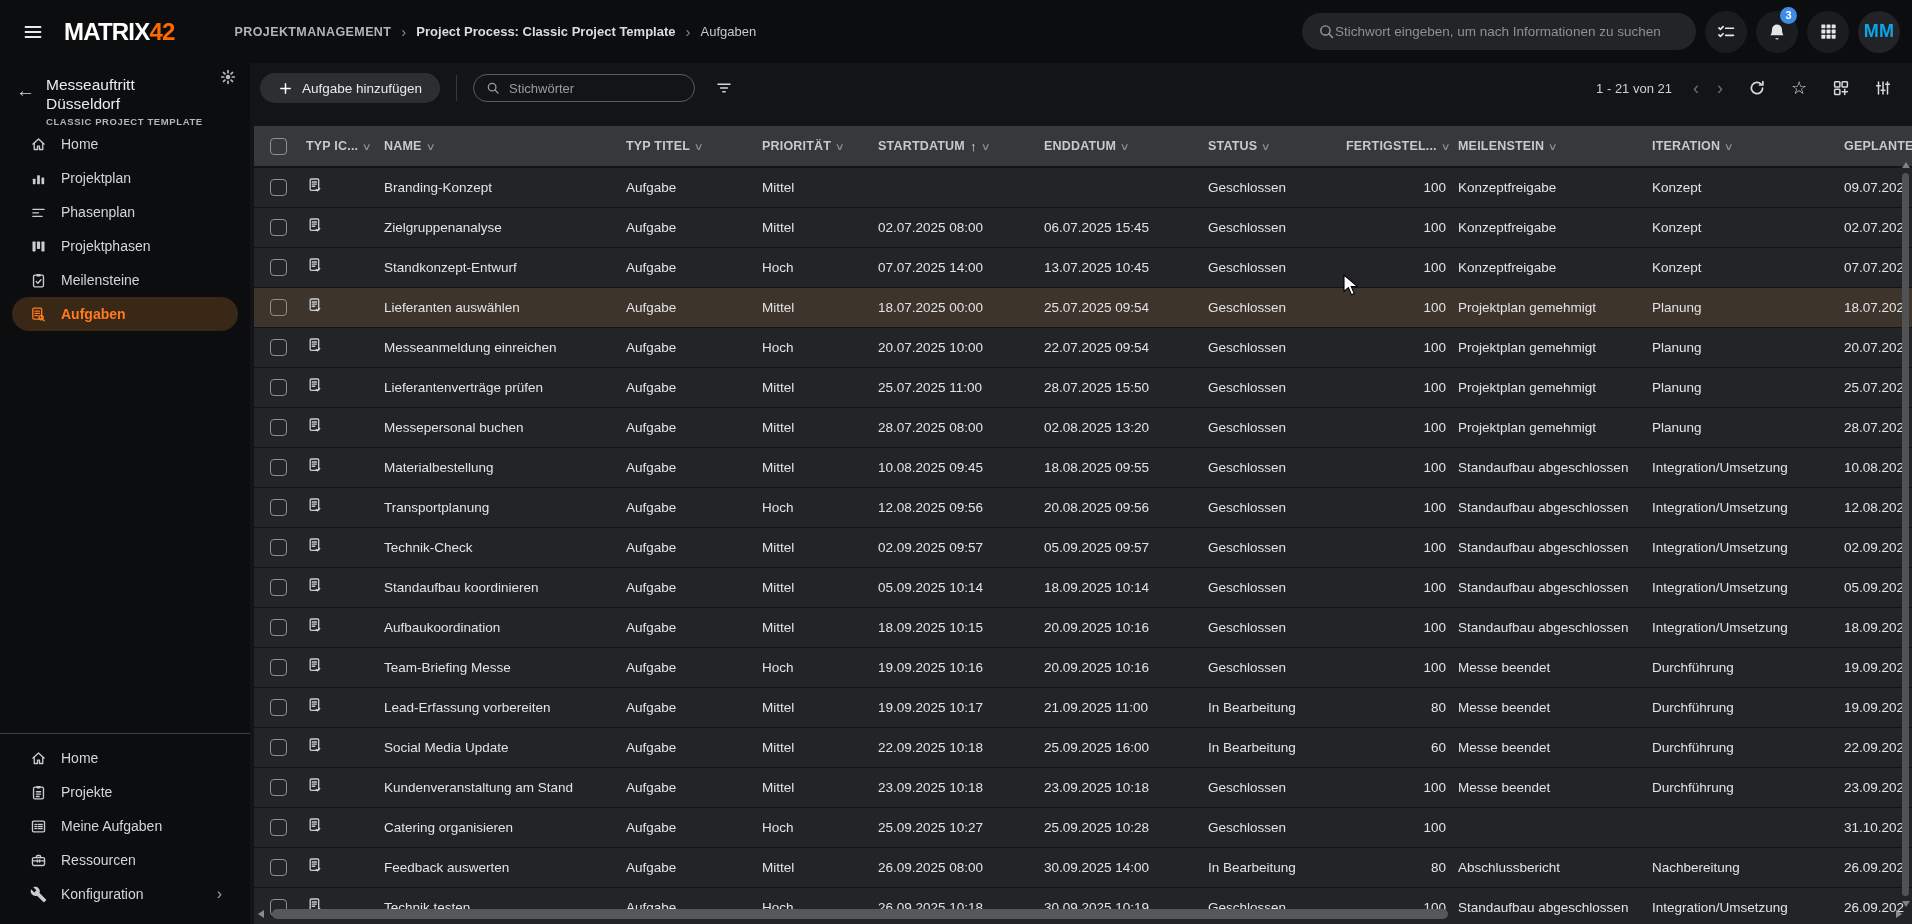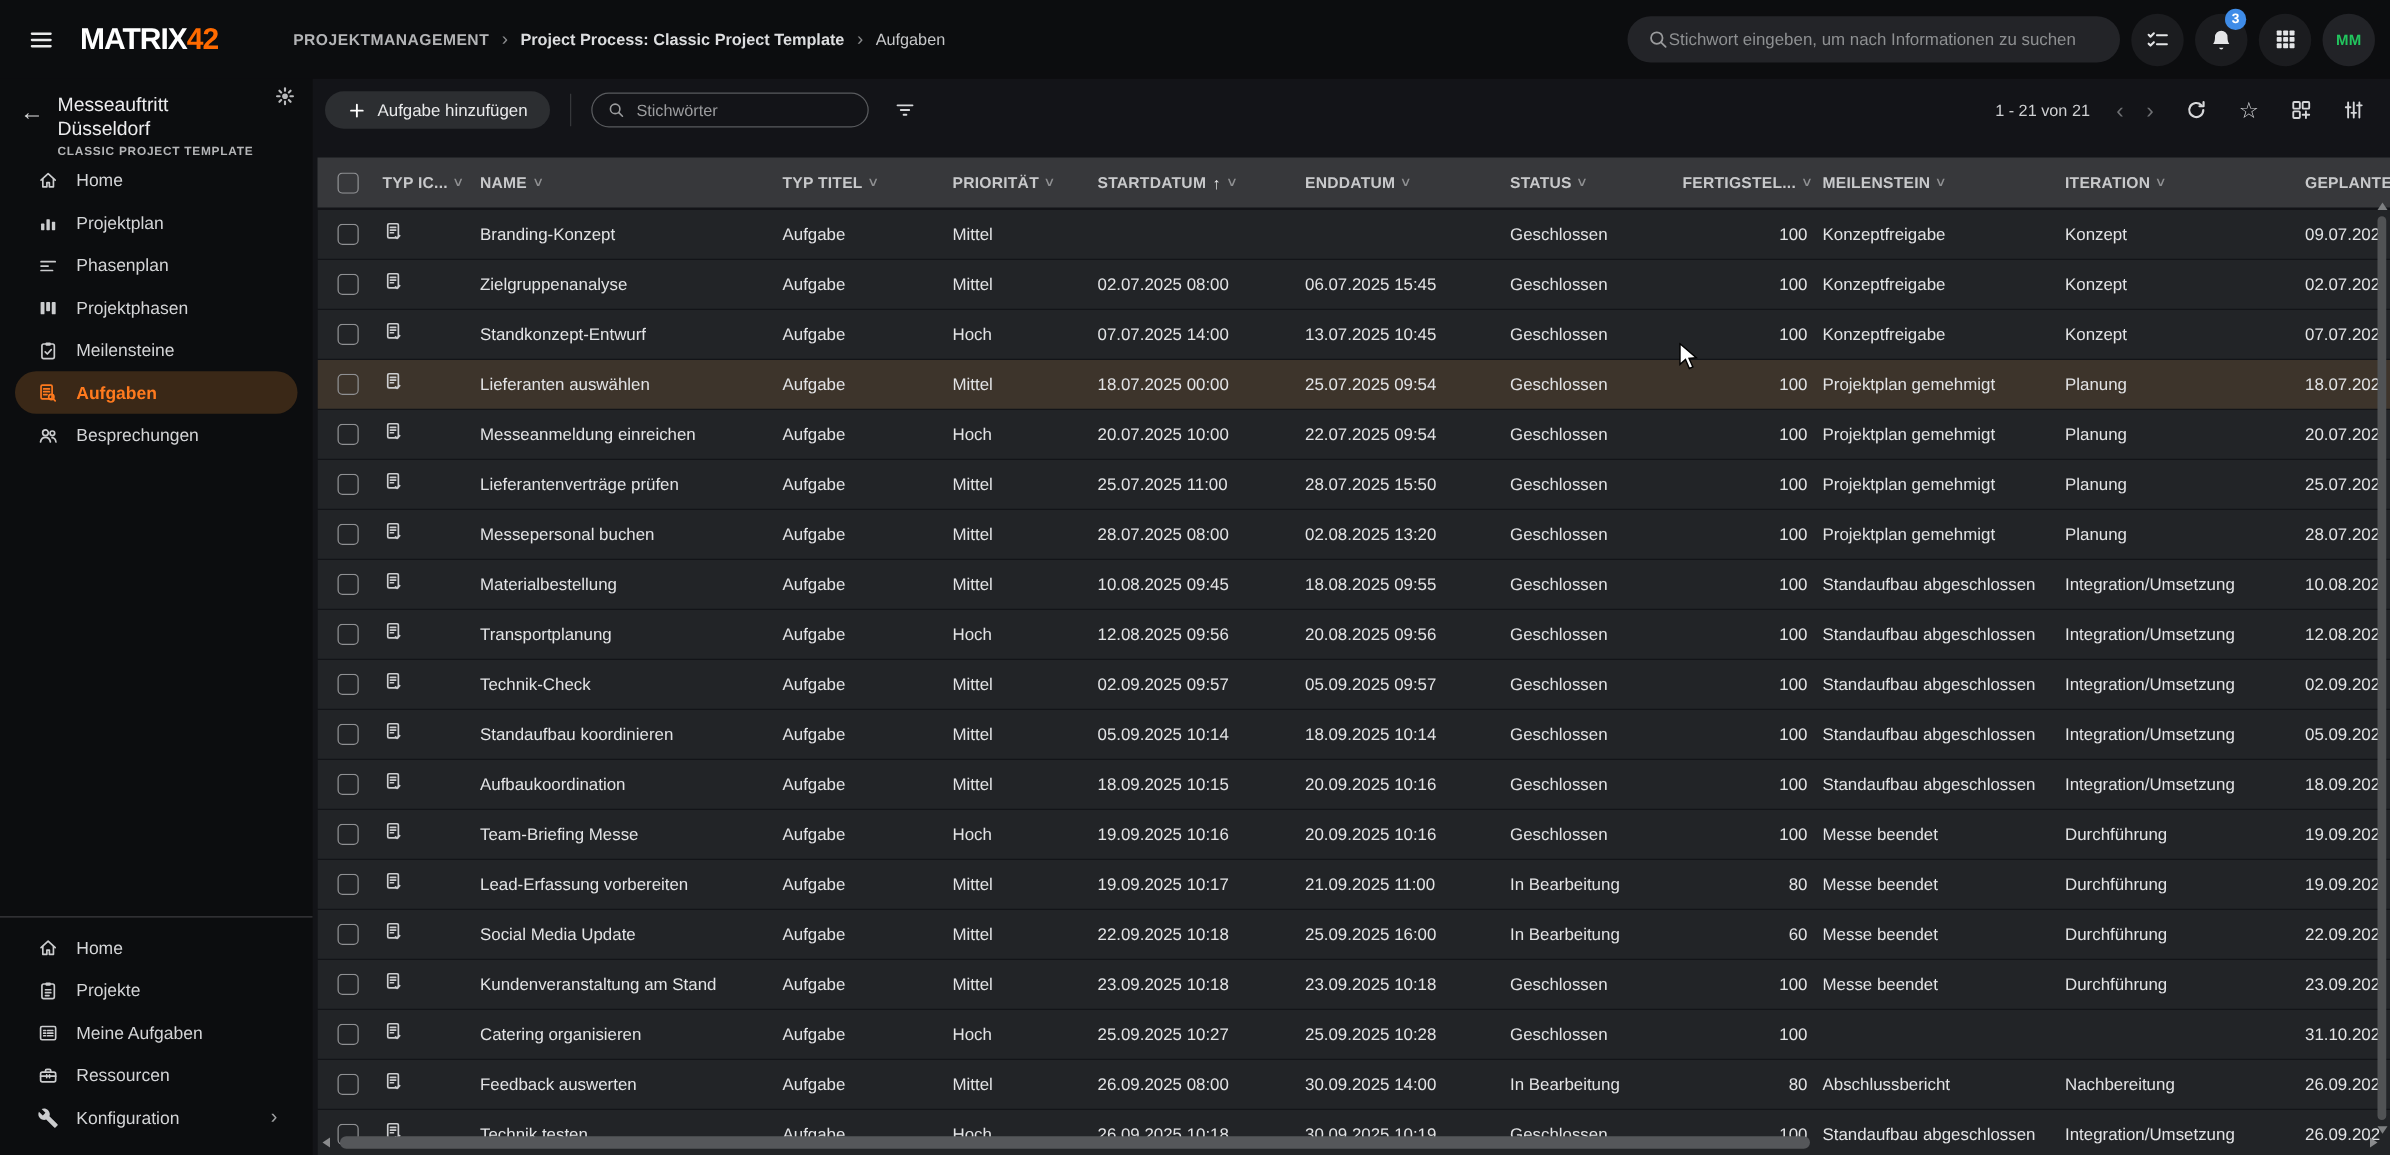--- a/index.html
+++ b/index.html
@@ -21,22 +21,22 @@
   .c3{color:#c6c7c9;font-size:13px;cursor:pointer;}
   .tb-right{margin-left:auto;display:flex;align-items:center;gap:9px;padding-right:12px;}
   .gsearch{width:394px;height:37px;border-radius:19px;background:#232428;display:flex;align-items:center;
     padding:0 16px;cursor:text;}
   .gsearch .sic{color:#9a9b9d;display:flex;}
   .gsearch .ph{font-size:13.5px;color:#8e9092;white-space:nowrap;overflow:hidden;}
   .cbtn{width:42px;height:42px;border-radius:50%;background:#1b1c1f;border:none;color:#e4e5e7;
     position:relative;display:flex;align-items:center;justify-content:center;cursor:pointer;}
   .badge{position:absolute;top:-4px;right:1px;min-width:17px;height:17px;border-radius:9px;background:#3f8ce8;
     color:#fff;font-size:11px;font-weight:700;display:flex;align-items:center;justify-content:center;padding:0 4px;}
-  .avatar{width:42px;height:42px;border-radius:50%;background:#222327;color:#22c55e;font-weight:700;
-    font-size:12px;display:flex;align-items:center;justify-content:center;letter-spacing:.3px;cursor:pointer;}
+  .avatar{width:42px;height:42px;border-radius:50%;background:#222327;color:#0ea5e9;font-weight:700;
+    font-size:18px;display:flex;align-items:center;justify-content:center;letter-spacing:.3px;cursor:pointer;}
 
   
   .sidebar{position:absolute;left:0;top:63px;bottom:0;width:250px;background:#0c0d0f;z-index:5;}
   .side-head{position:relative;height:72px;padding-top:12px;}
   .backbtn{position:absolute;left:16px;top:17px;background:none;border:none;color:#d8d9da;font-size:19px;cursor:pointer;padding:0;}
   .ptitle{margin-left:46px;color:#ececee;font-size:15.5px;line-height:19px;}
   .gearbtn{position:absolute;right:10px;top:2px;background:none;border:none;color:#b9babc;cursor:pointer;padding:4px;}
   .psub{margin-left:46px;margin-top:3px;font-size:9.5px;font-weight:700;letter-spacing:.6px;color:#b4b5b7;}
   .side-nav{position:absolute;left:0;right:0;display:flex;flex-direction:column;text-align:center;}
   .side-nav.top{top:64px;}
@@ -227,31 +227,20 @@
           <span class="icn">
             <svg width="17" height="17" viewBox="0 0 24 24" fill="none" stroke="currentColor" stroke-width="1.9" stroke-linecap="round" stroke-linejoin="round">
               <rect x="4" y="3" width="12.5" height="15.5" rx="1.5"></rect>
               <path d="M7 7.2h6.5M7 10.4h6.5M7 13.6h3.8"></path>
               <circle cx="15.6" cy="16.4" r="3"></circle>
               <path d="m17.8 18.6 2.2 2.2"></path>
             </svg>
           </span>
           <span>Aufgaben</span>
         </div>
-        <div class="side-item">
-          <span class="icn">
-            <svg width="17" height="17" viewBox="0 0 24 24" fill="none" stroke="currentColor" stroke-width="1.9" stroke-linecap="round" stroke-linejoin="round">
-              <circle cx="9" cy="8.8" r="3.2"></circle>
-              <path d="M3.4 19.2c.6-3.3 2.8-5.2 5.6-5.2s5 1.9 5.6 5.2"></path>
-              <circle cx="16.8" cy="9.4" r="2.6"></circle>
-              <path d="M16.4 14.3c2.4.2 4 2 4.4 4.9"></path>
-            </svg>
-          </span>
-          <span>Besprechungen</span>
-        </div>
       </nav>
     <div class="side-sep"></div>
     <nav class="side-nav bottom" id="side-bottom">
         <div class="side-item">
           <span class="icn">
             <svg width="17" height="17" viewBox="0 0 24 24" fill="none" stroke="currentColor" stroke-width="1.9" stroke-linecap="round" stroke-linejoin="round">
               <path d="M4 11.5 12 4.2l8 7.3"></path>
               <path d="M6 10.2V19h4.6v-4.8h2.8V19H18v-8.8"></path>
             </svg>
           </span>

